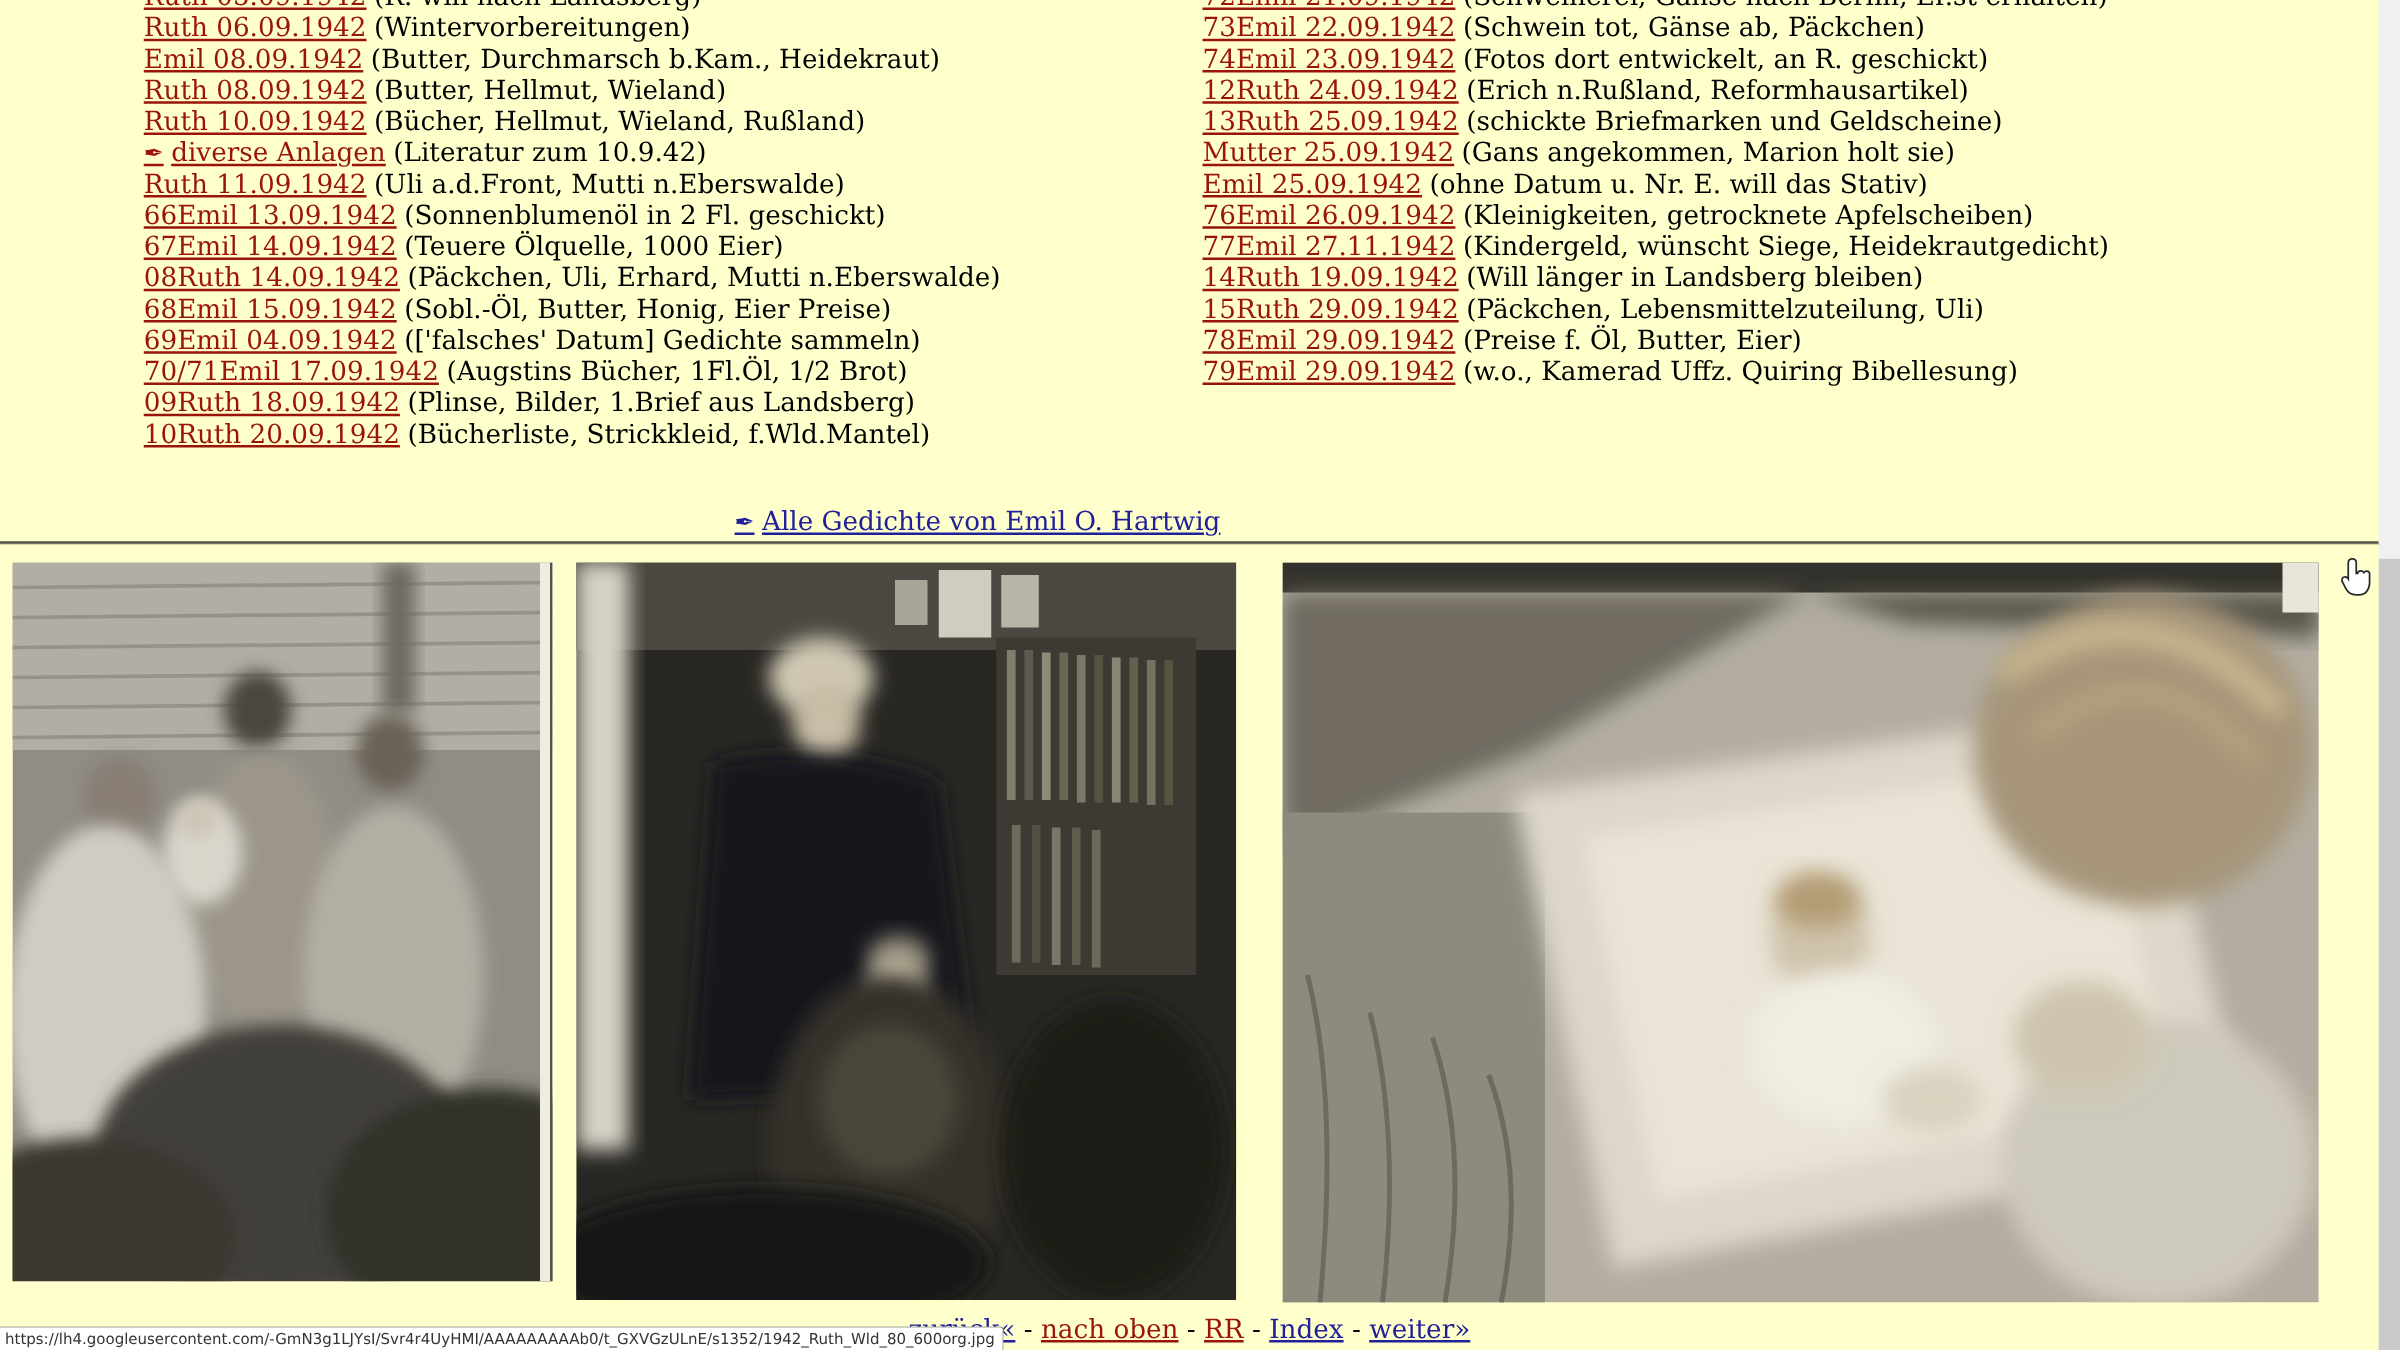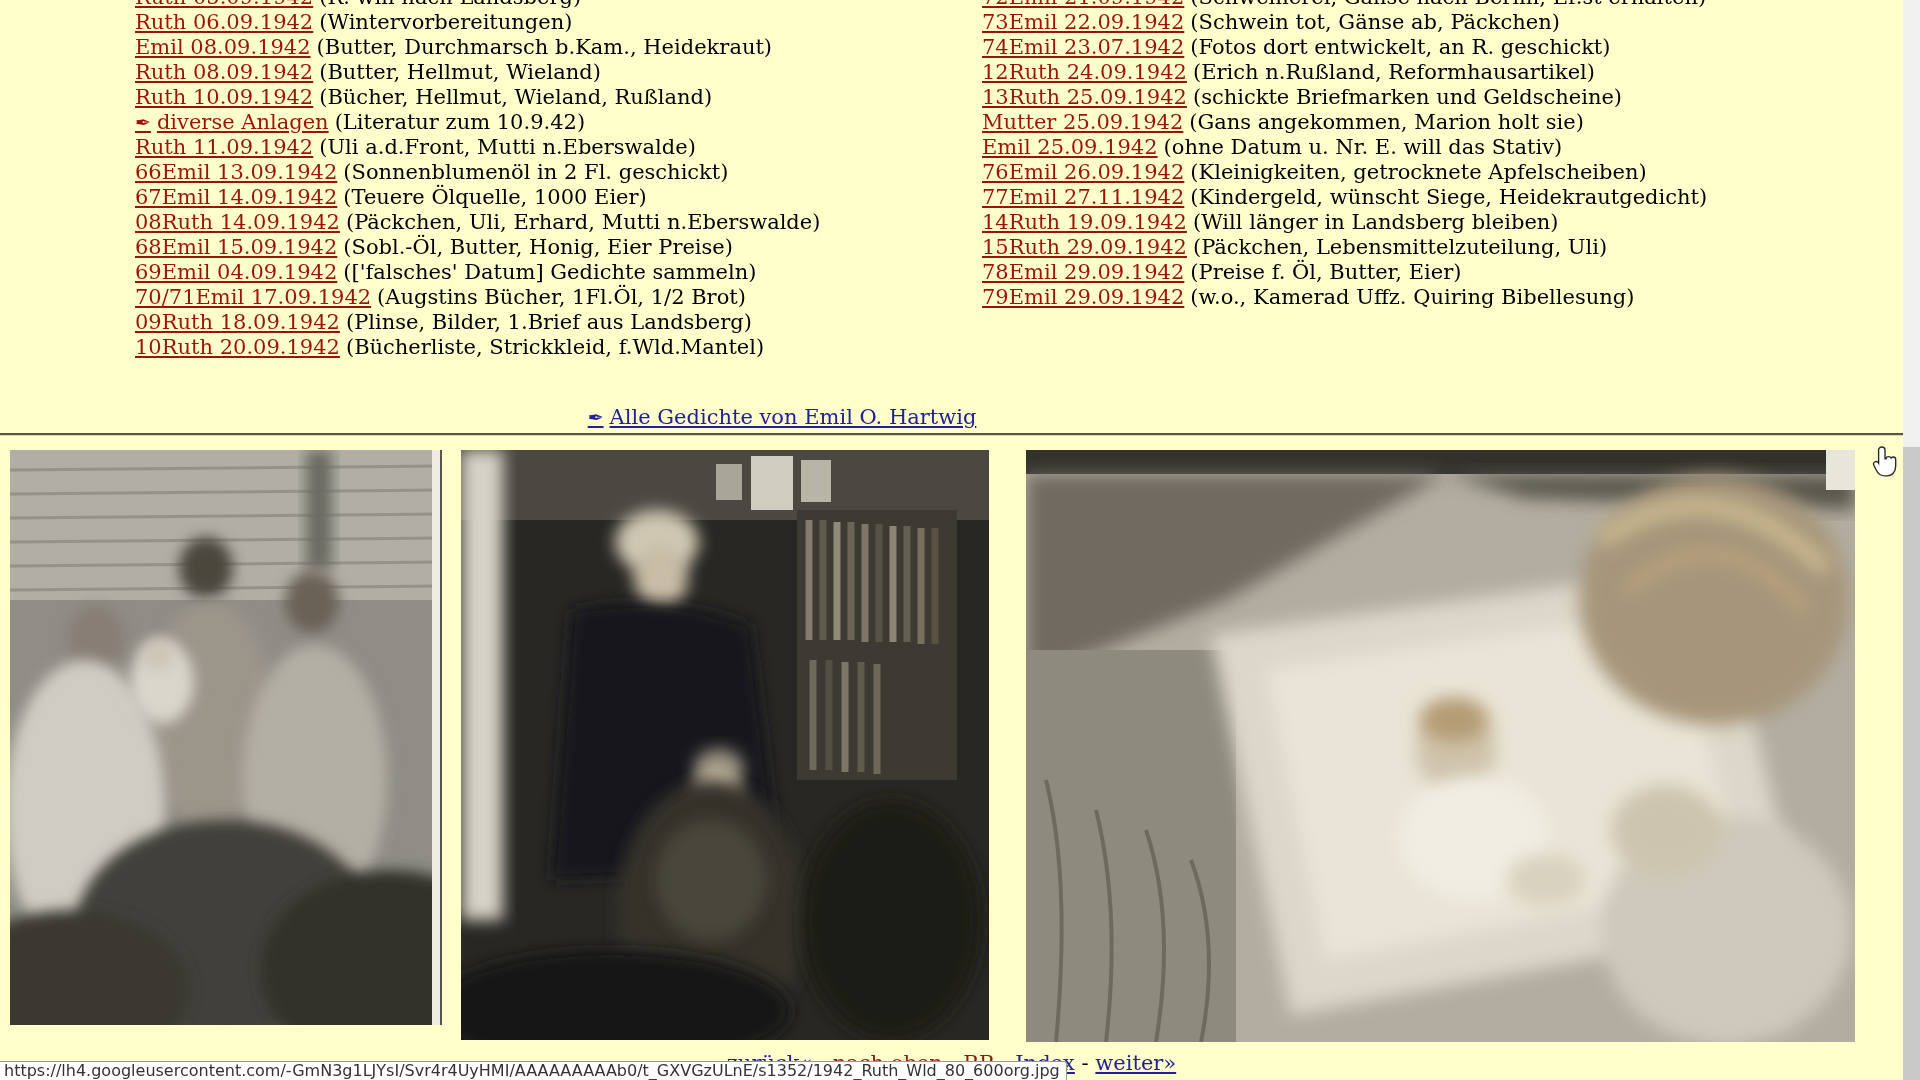--- a/index.html
+++ b/index.html
@@ -3,21 +3,21 @@
 <meta charset="utf-8">
 <style>
   html,body{margin:0;padding:0;}
   body{width:1920px;height:1080px;overflow:hidden;background:#ffffcc;
        font-family:"DejaVu Serif", serif;}
   #page{position:relative;width:1920px;height:1080px;overflow:hidden;background:#ffffcc;}
 
   .col{position:absolute;top:-15px;font-size:21px;line-height:25px;white-space:nowrap;color:#000;}
   #left-col{left:115px;}
   #right-col{left:962px;}
-  .row{height:25px;margin-left:20px;}
+  .row{height:25px;}
   a.lnk{color:#9a1408;text-decoration:underline;cursor:pointer;}
   .note{color:#000;margin-left:6px;}
   .pen{font-family:"DejaVu Sans",sans-serif;margin-right:6px;font-size:19px;}
 
   #poems-line{position:absolute;top:404px;left:0;width:1564px;text-align:center;
               font-size:21px;line-height:26px;}
   #poems-line a{color:#20209a;text-decoration:underline;cursor:pointer;}
 
   #rule{position:absolute;top:433px;left:0;width:1903px;height:2px;
         background:#56544b;border-bottom:1px solid #d8d8b0;}
@@ -29,21 +29,21 @@
 
   #footer{position:absolute;top:1050px;left:0;width:1903px;text-align:center;
           font-size:21px;line-height:26px;color:#000;}
   #footer a{text-decoration:underline;cursor:pointer;}
   #footer a.blue{color:#20209a;}
   #footer a.red{color:#9a1408;}
 
   #statusbar{position:absolute;left:0;bottom:0;background:#ffffff;
              border:1px solid #9a9a9a;border-left:none;border-bottom:none;
              border-top-right-radius:3px;
-             font-family:"DejaVu Sans",sans-serif;font-size:16px;line-height:16px;
+             font-family:"DejaVu Sans",sans-serif;font-size:12px;line-height:16px;
              color:#333;padding:1px 6px 1px 4px;white-space:nowrap;}
 
   #scrollbar{position:absolute;right:0;top:0;width:17px;height:1080px;background:#f0f0f0;}
   #scroll-thumb{position:absolute;left:0;top:447px;width:17px;height:633px;background:#c9c9c9;}
 
   #cursor{position:absolute;left:1872px;top:446px;width:26px;height:32px;pointer-events:none;}
 </style>
 </head>
 <body>
 
@@ -62,21 +62,21 @@
       <div class="row"><a class="lnk">08Ruth 14.09.1942</a><span class="note">(Päckchen, Uli, Erhard, Mutti n.Eberswalde)</span></div>
       <div class="row"><a class="lnk">68Emil 15.09.1942</a><span class="note">(Sobl.-Öl, Butter, Honig, Eier Preise)</span></div>
       <div class="row"><a class="lnk">69Emil 04.09.1942</a><span class="note">(['falsches' Datum] Gedichte sammeln)</span></div>
       <div class="row"><a class="lnk">70/71Emil 17.09.1942</a><span class="note">(Augstins Bücher, 1Fl.Öl, 1/2 Brot)</span></div>
       <div class="row"><a class="lnk">09Ruth 18.09.1942</a><span class="note">(Plinse, Bilder, 1.Brief aus Landsberg)</span></div>
       <div class="row"><a class="lnk">10Ruth 20.09.1942</a><span class="note">(Bücherliste, Strickkleid, f.Wld.Mantel)</span></div>
     </div>
   <div id="right-col" class="col">
       <div class="row"><a class="lnk">72Emil 21.09.1942</a><span class="note">(Schweinerei, Gänse nach Berlin, Er.st erhalten)</span></div>
       <div class="row"><a class="lnk">73Emil 22.09.1942</a><span class="note">(Schwein tot, Gänse ab, Päckchen)</span></div>
-      <div class="row"><a class="lnk">74Emil 23.07.1942</a><span class="note">(Fotos dort entwickelt, an R. geschickt)</span></div>
+      <div class="row"><a class="lnk">74Emil 23.09.1942</a><span class="note">(Fotos dort entwickelt, an R. geschickt)</span></div>
       <div class="row"><a class="lnk">12Ruth 24.09.1942</a><span class="note">(Erich n.Rußland, Reformhausartikel)</span></div>
       <div class="row"><a class="lnk">13Ruth 25.09.1942</a><span class="note">(schickte Briefmarken und Geldscheine)</span></div>
       <div class="row"><a class="lnk">Mutter 25.09.1942</a><span class="note">(Gans angekommen, Marion holt sie)</span></div>
       <div class="row"><a class="lnk">Emil 25.09.1942</a><span class="note">(ohne Datum u. Nr. E. will das Stativ)</span></div>
       <div class="row"><a class="lnk">76Emil 26.09.1942</a><span class="note">(Kleinigkeiten, getrocknete Apfelscheiben)</span></div>
       <div class="row"><a class="lnk">77Emil 27.11.1942</a><span class="note">(Kindergeld, wünscht Siege, Heidekrautgedicht)</span></div>
       <div class="row"><a class="lnk">14Ruth 19.09.1942</a><span class="note">(Will länger in Landsberg bleiben)</span></div>
       <div class="row"><a class="lnk">15Ruth 29.09.1942</a><span class="note">(Päckchen, Lebensmittelzuteilung, Uli)</span></div>
       <div class="row"><a class="lnk">78Emil 29.09.1942</a><span class="note">(Preise f. Öl, Butter, Eier)</span></div>
       <div class="row"><a class="lnk">79Emil 29.09.1942</a><span class="note">(w.o., Kamerad Uffz. Quiring Bibellesung)</span></div>

